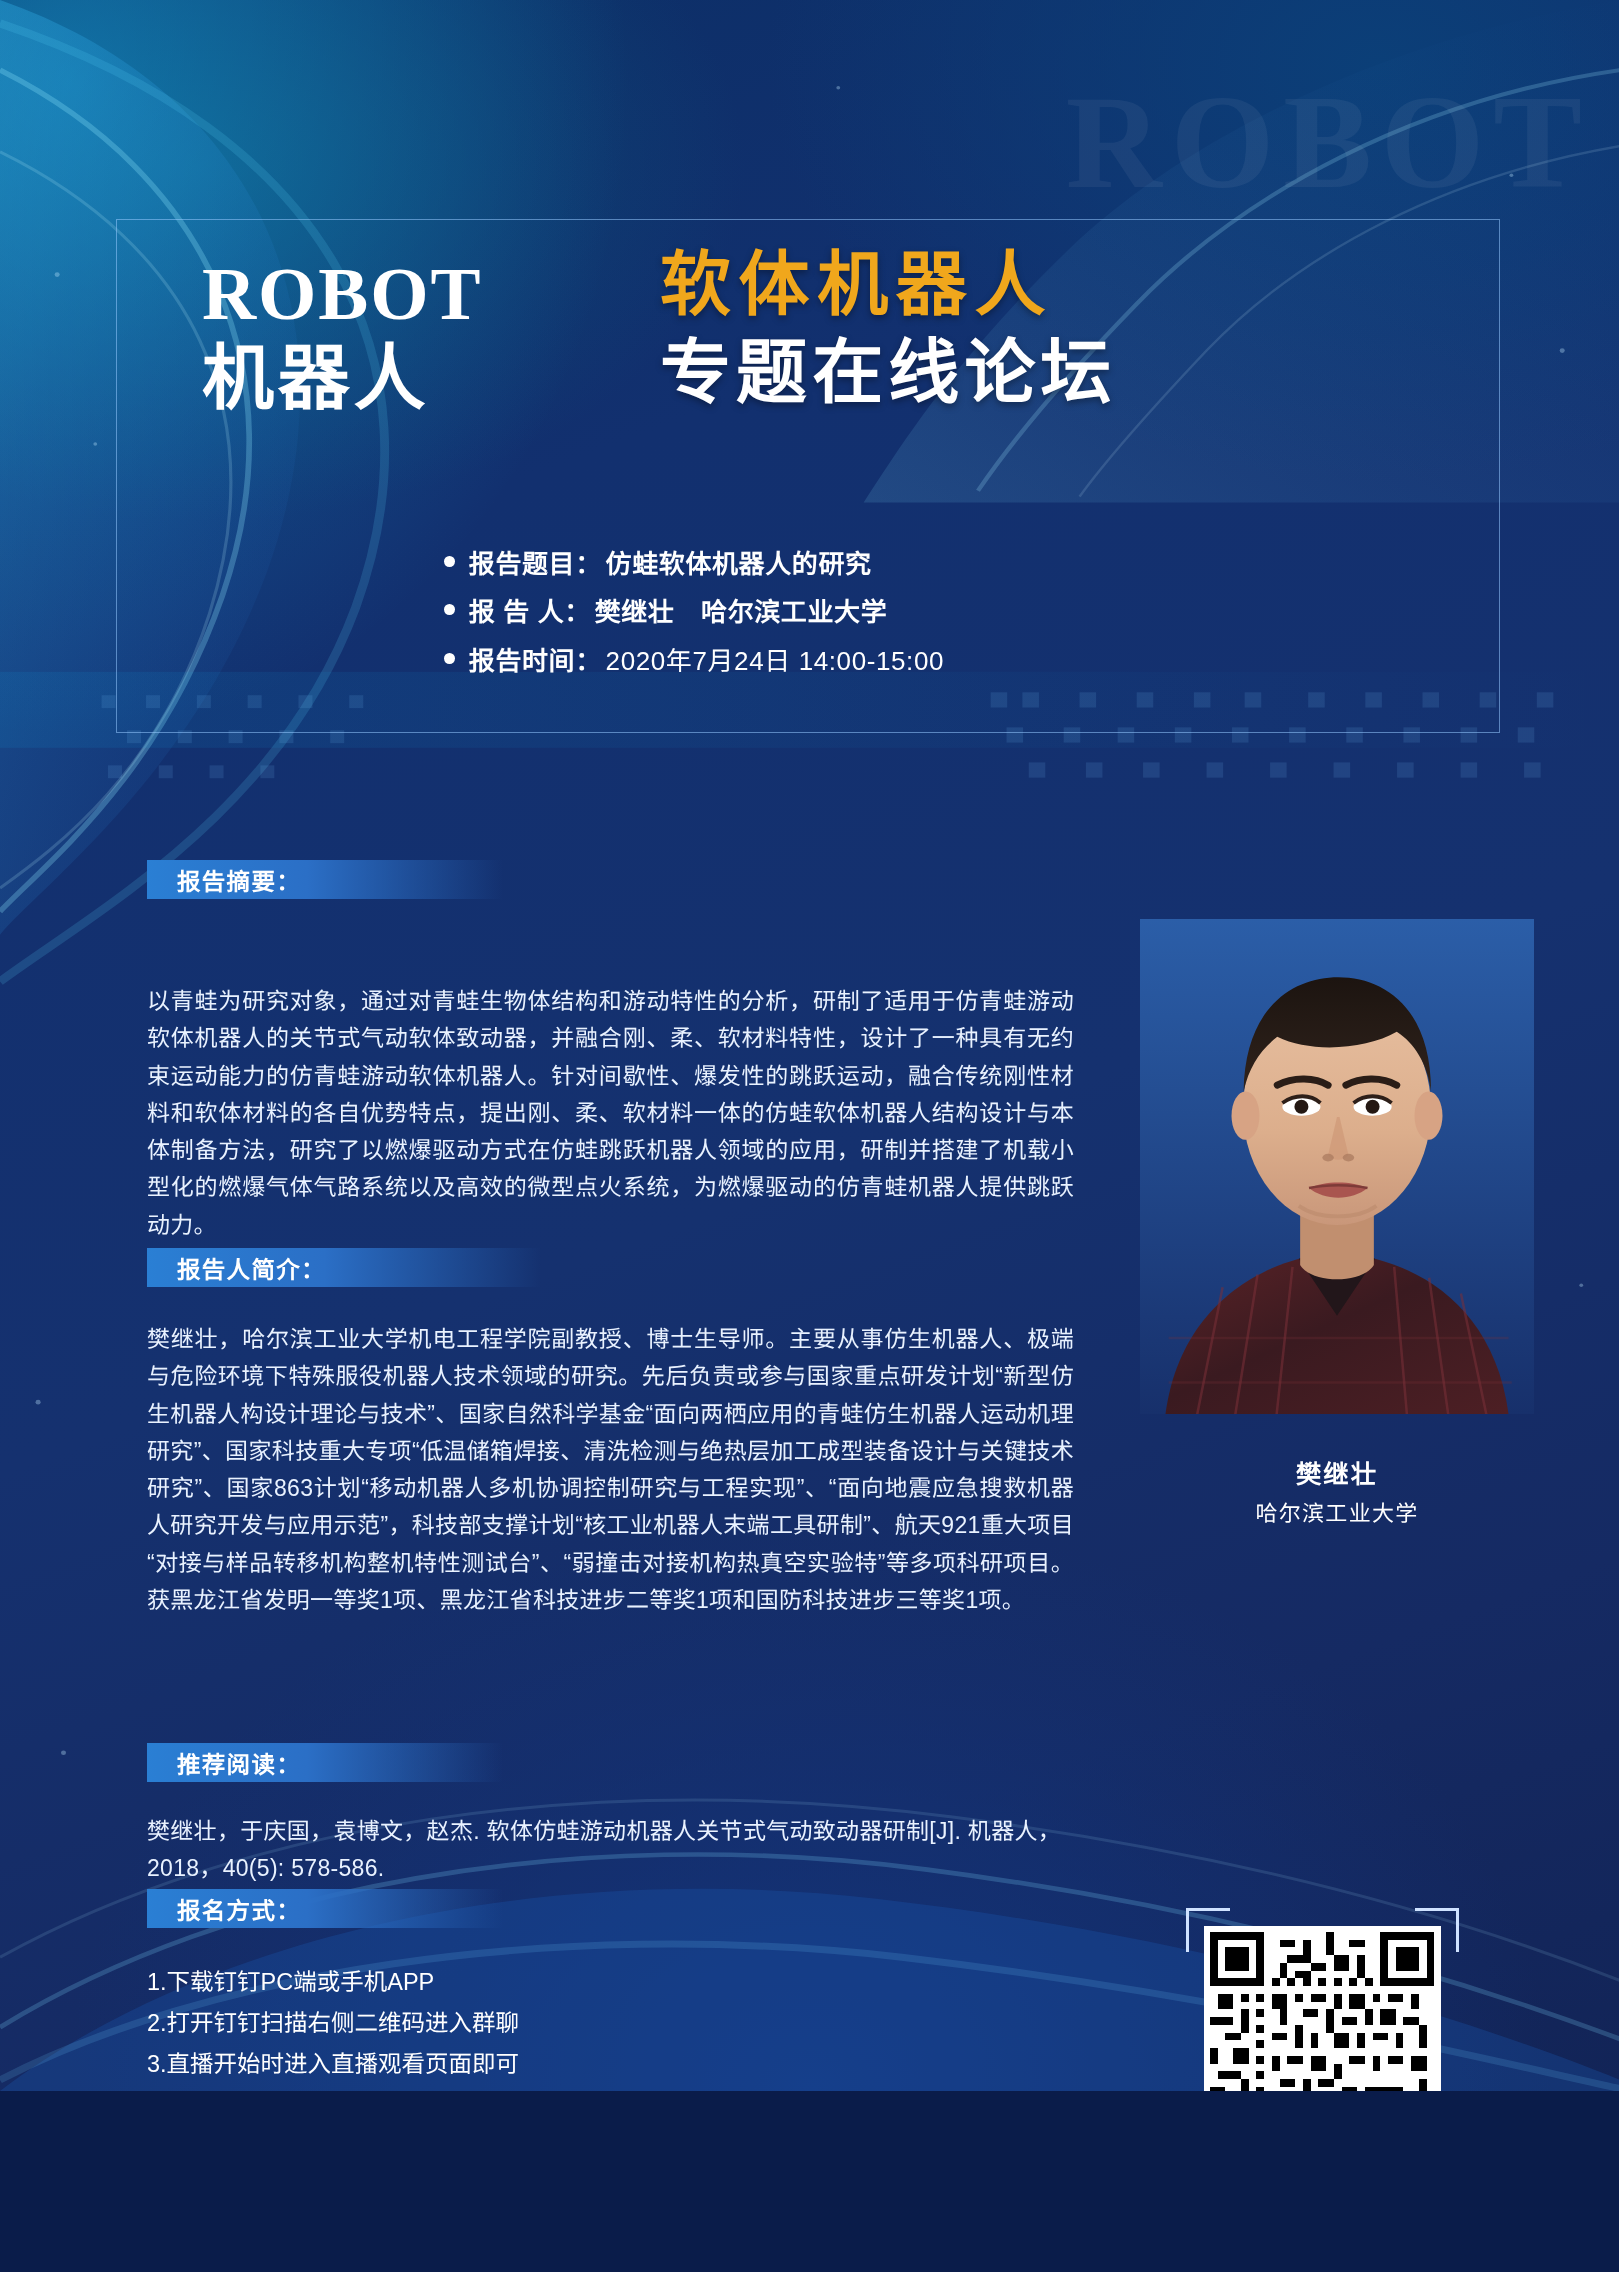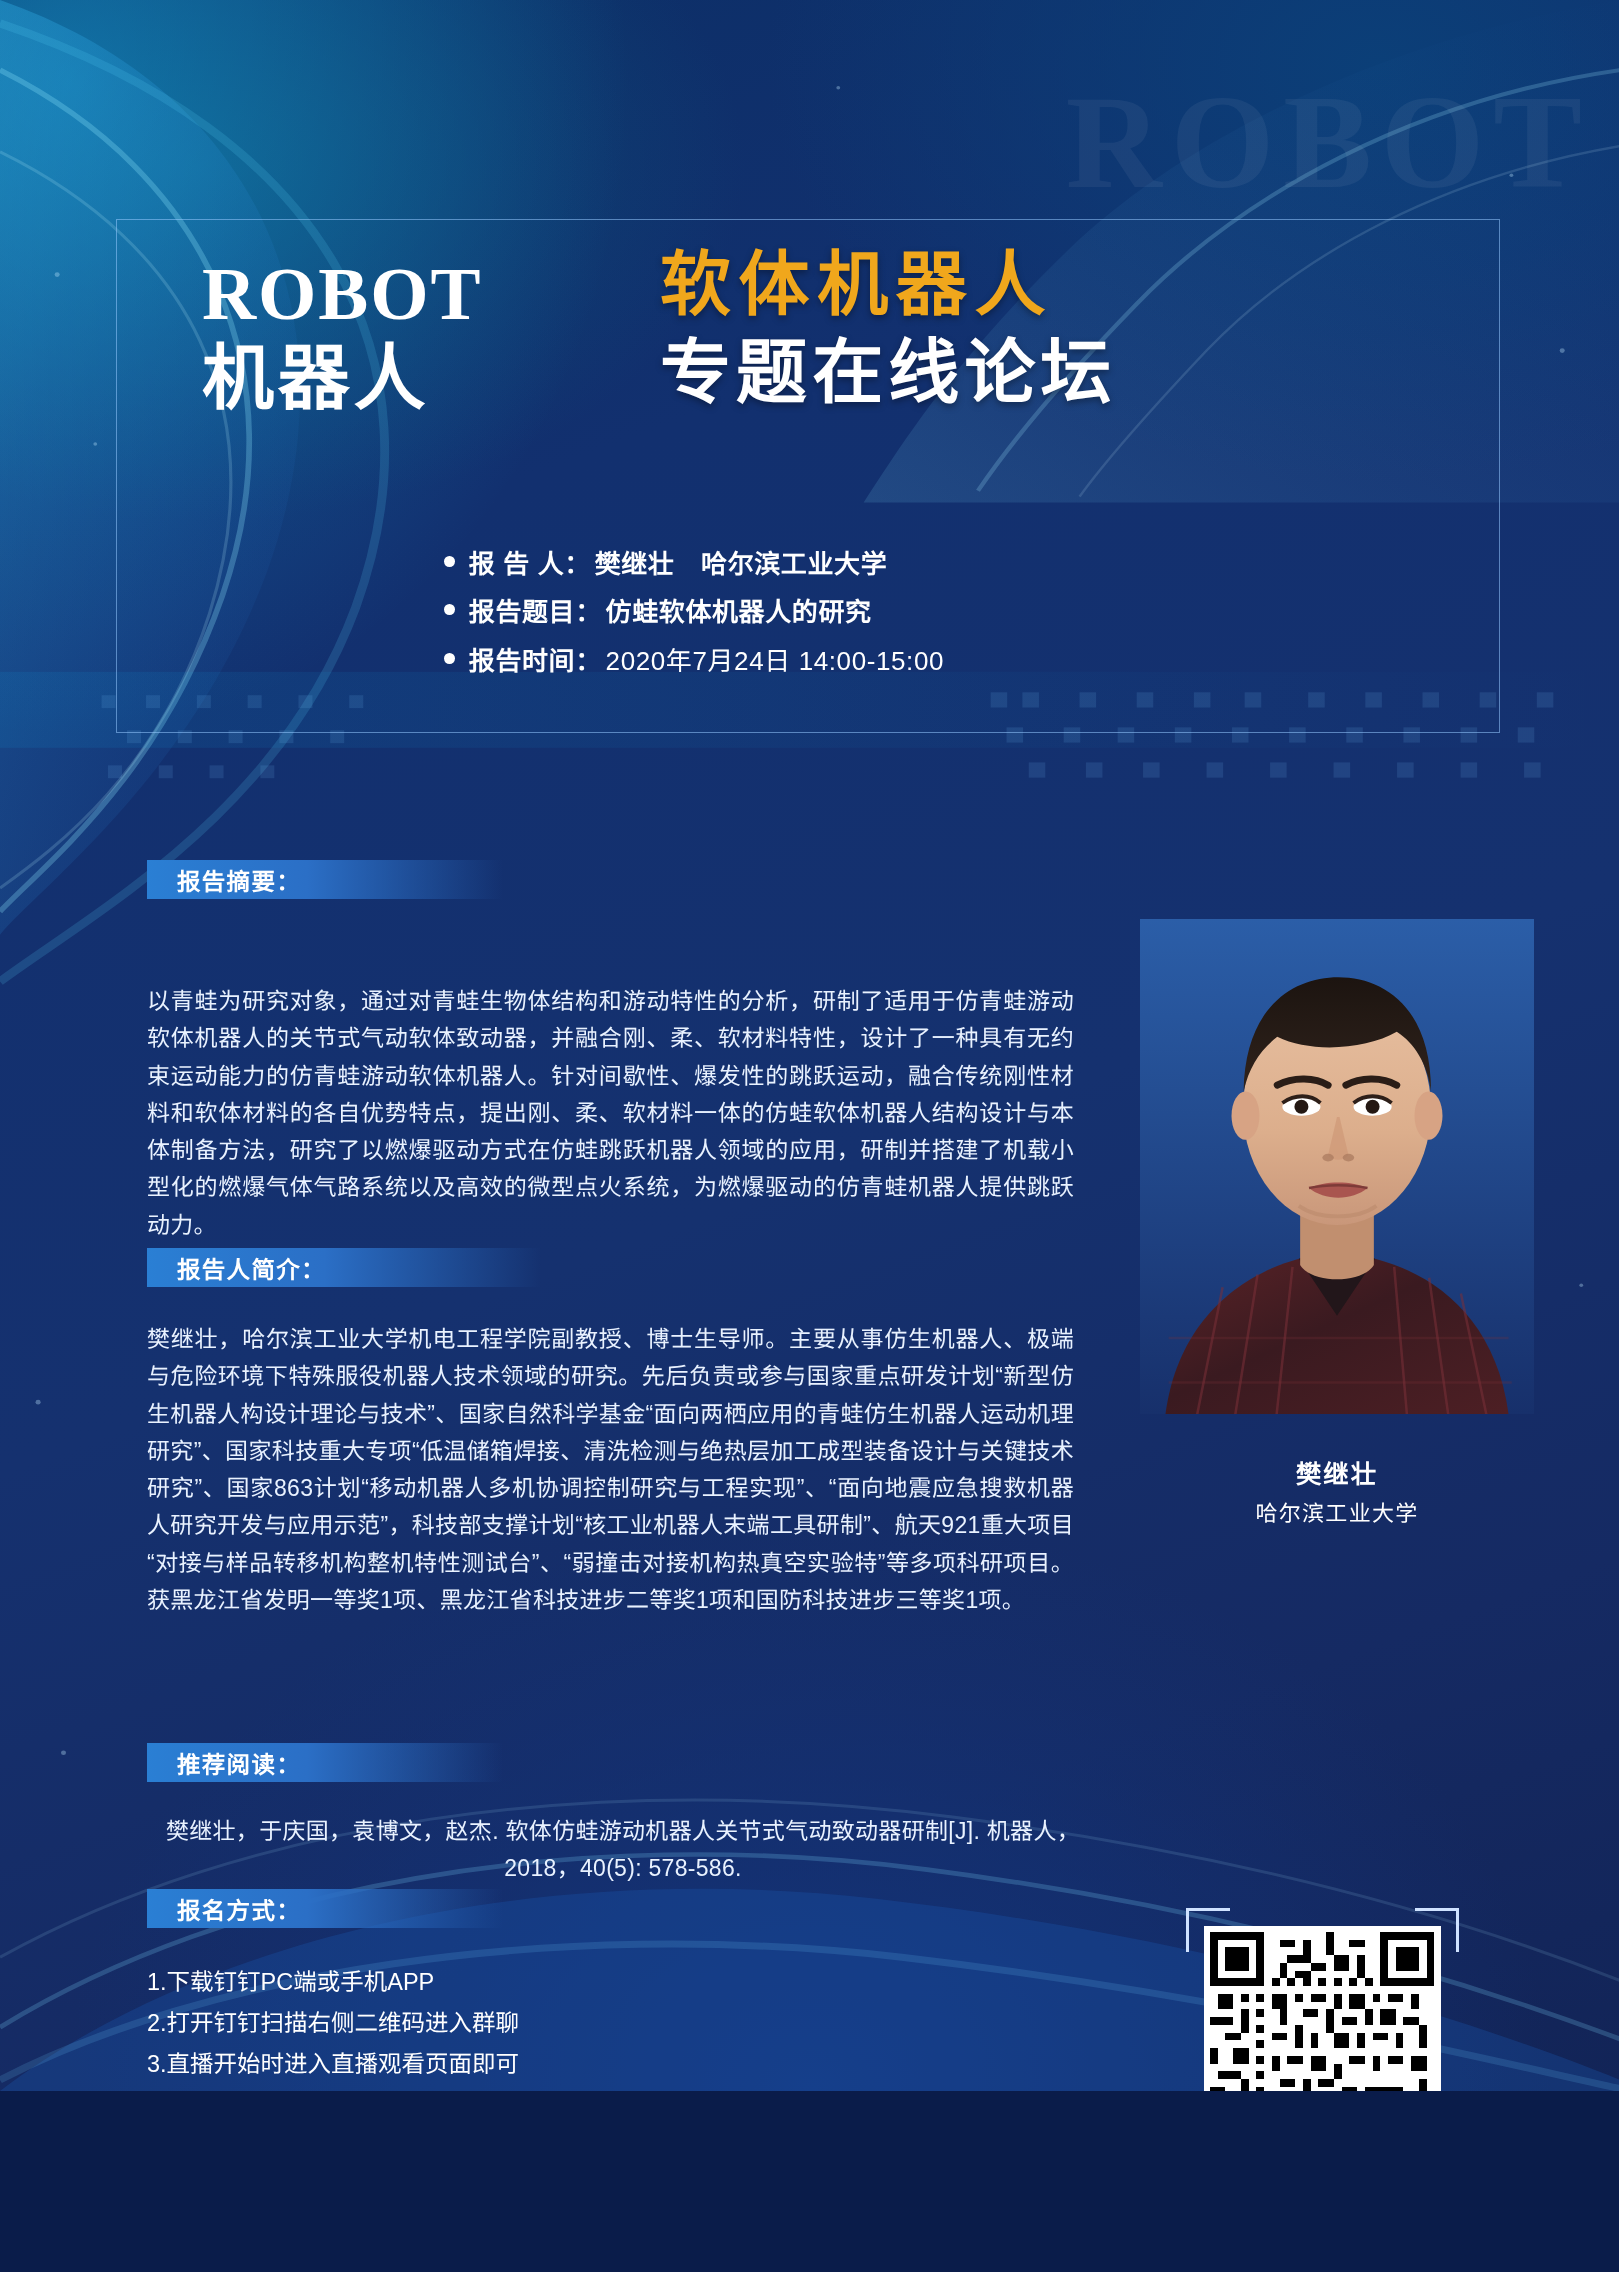--- a/index.html
+++ b/index.html
@@ -347,27 +347,27 @@
   </div>
 
   <div class="t-right">
     <div class="t-soft">软体机器人</div>
     <div class="t-forum">专题在线论坛</div>
   </div>
 
   <div class="meta">
     <div class="meta-line">
       <span class="dot"></span>
-      <span class="meta-label">报 告 人：</span>
-      <span class="meta-value">樊继壮　哈尔滨工业大学</span>
+      <span class="meta-label">报告题目：</span>
+      <span class="meta-value">仿蛙软体机器人的研究</span>
     </div>
     <div class="meta-line">
       <span class="dot"></span>
-      <span class="meta-label">报告题目：</span>
-      <span class="meta-value">仿蛙软体机器人的研究</span>
+      <span class="meta-label">报 告 人：</span>
+      <span class="meta-value">樊继壮　哈尔滨工业大学</span>
     </div>
     <div class="meta-line">
       <span class="dot"></span>
       <span class="meta-label">报告时间：</span>
       <span class="meta-value light">2020年7月24日 14:00-15:00</span>
     </div>
   </div>
 
   <div class="section-head" style="left:147px; top:860px; width:356px;">
     <span>报告摘要：</span>
@@ -447,21 +447,21 @@
   <div class="speaker-org">哈尔滨工业大学</div>
 
   <div class="section-head" style="left:147px; top:1248px; width:394px;">
     <span>报告人简介：</span>
   </div>
   <div class="body-text" style="left:147px; top:1321px; width:927px;">樊继壮，哈尔滨工业大学机电工程学院副教授、博士生导师。主要从事仿生机器人、极端与危险环境下特殊服役机器人技术领域的研究。先后负责或参与国家重点研发计划“新型仿生机器人构设计理论与技术”、国家自然科学基金“面向两栖应用的青蛙仿生机器人运动机理研究”、国家科技重大专项“低温储箱焊接、清洗检测与绝热层加工成型装备设计与关键技术研究”、国家863计划“移动机器人多机协调控制研究与工程实现”、“面向地震应急搜救机器人研究开发与应用示范”，科技部支撑计划“核工业机器人末端工具研制”、航天921重大项目“对接与样品转移机构整机特性测试台”、“弱撞击对接机构热真空实验特”等多项科研项目。获黑龙江省发明一等奖1项、黑龙江省科技进步二等奖1项和国防科技进步三等奖1项。</div>
 
   <div class="section-head" style="left:147px; top:1743px; width:356px;">
     <span>推荐阅读：</span>
   </div>
-  <div class="body-text" style="left:147px; top:1813px; width:952px; text-align:center;">樊继壮，于庆国，袁博文，赵杰. 软体仿蛙游动机器人关节式气动致动器研制[J]. 机器人，2018，40(5): 578-586.</div>
+  <div class="body-text" style="left:147px; top:1813px; width:952px; text-align:left;">樊继壮，于庆国，袁博文，赵杰. 软体仿蛙游动机器人关节式气动致动器研制[J]. 机器人，2018，40(5): 578-586.</div>
 
   <div class="section-head" style="left:147px; top:1889px; width:356px;">
     <span>报名方式：</span>
   </div>
   <div class="signup-list">
     <div>1.下载钉钉PC端或手机APP</div>
     <div>2.打开钉钉扫描右侧二维码进入群聊</div>
     <div>3.直播开始时进入直播观看页面即可</div>
   </div>
 

